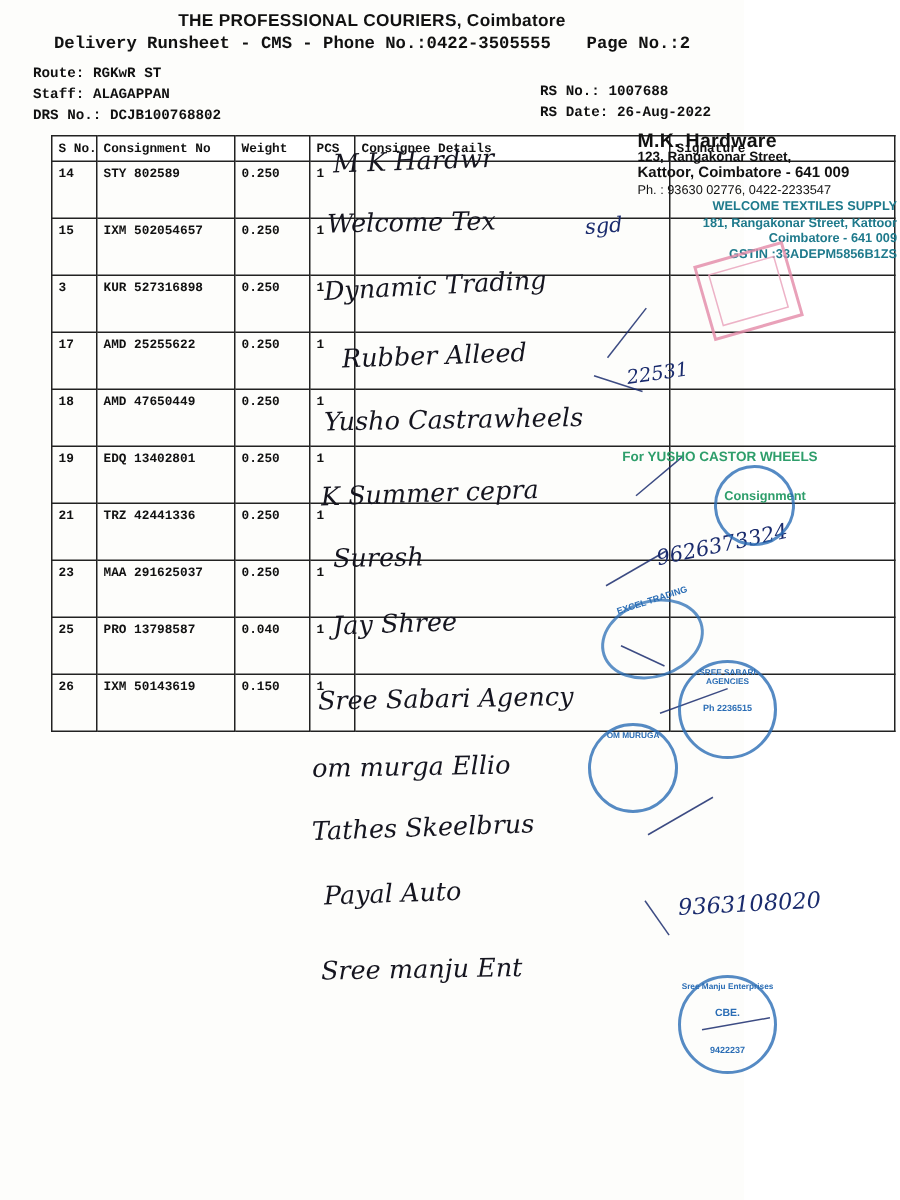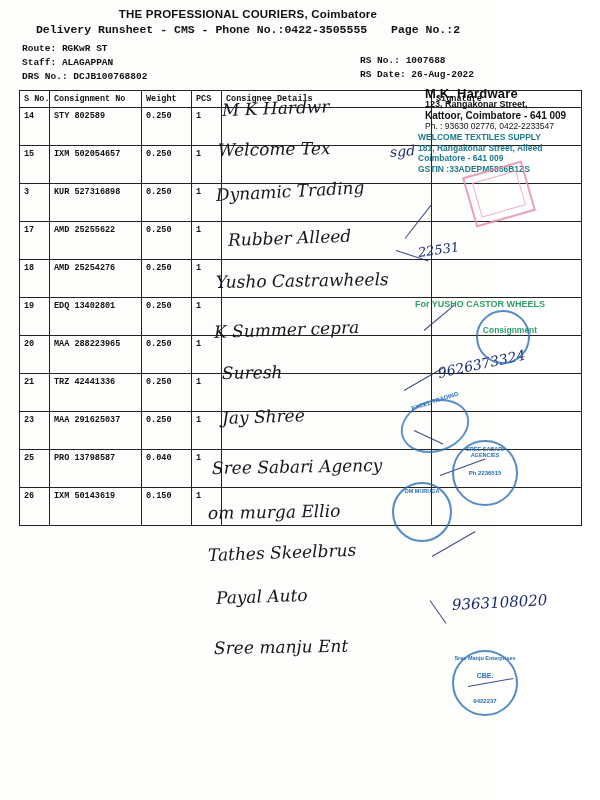--- a/index.html
+++ b/index.html
@@ -63,21 +63,21 @@
   }
   .meta-left { position: absolute; left: 22px; top: 0; }
   .meta-right { position: absolute; left: 340px; top: 12px; margin-left: 20px; }
   .meta-row { white-space: nowrap; }
   .meta-k { display: inline-block; }
 
   
   table.run {
     border-collapse: collapse;
     width: 562px;
-    margin-left: 19px;
+    margin-left: 34px;
     table-layout: fixed;
   }
   table.run th, table.run td {
     border: 1px solid #222;
     padding: 0;
     vertical-align: top;
   }
   table.run th {
     font-size: 8.5px;
     font-weight: bold;
@@ -136,21 +136,21 @@
   .stamp-mk .l5 { font-size: 8.5px; font-weight: normal; }
 
   .stamp-wt {
     left: 418px; top: 132px;
     width: 180px;
     color: #1f7a8c;
     font-family: "Liberation Sans", sans-serif;
     font-size: 8.5px;
     font-weight: bold;
     line-height: 10.5px;
-    text-align: left;
+    text-align: right;
   }
 
   .stamp-yusho {
     left: 370px; top: 298px;
     width: 220px;
     color: #2e9e6b;
     font-family: "Liberation Sans", sans-serif;
     font-size: 9px;
     font-weight: bold;
     line-height: 12px;
@@ -287,37 +287,29 @@
       <tr>
         <td>17</td>
         <td>AMD 25255622</td>
         <td>0.250</td>
         <td>1</td>
         <td class="det"></td>
         <td class="sig"></td>
       </tr>
       <tr>
         <td>18</td>
-        <td>AMD 25254276</td>
+        <td>AMD 47650449</td>
         <td>0.250</td>
         <td>1</td>
         <td class="det"></td>
         <td class="sig"></td>
       </tr>
       <tr>
         <td>19</td>
         <td>EDQ 13402801</td>
-        <td>0.250</td>
-        <td>1</td>
-        <td class="det"></td>
-        <td class="sig"></td>
-      </tr>
-      <tr>
-        <td>20</td>
-        <td>MAA 288223965</td>
         <td>0.250</td>
         <td>1</td>
         <td class="det"></td>
         <td class="sig"></td>
       </tr>
       <tr>
         <td>21</td>
         <td>TRZ 42441336</td>
         <td>0.250</td>
         <td>1</td>
@@ -382,21 +374,21 @@
 
   <div class="stamp stamp-mk">
     <div class="l1">M.K. Hardware</div>
     <div class="l2">123, Rangakonar Street,</div>
     <div class="l3">Kattoor, Coimbatore - 641 009</div>
     <div class="l5">Ph. : 93630 02776, 0422-2233547</div>
   </div>
 
   <div class="stamp stamp-wt">
     <div>WELCOME TEXTILES SUPPLY</div>
-    <div>181, Rangakonar Street, Alleed</div>
+    <div>181, Rangakonar Street, Kattoor</div>
     <div>Coimbatore - 641 009</div>
     <div>GSTIN :33ADEPM5856B1ZS</div>
   </div>
 
   <div class="pink-stamp"></div>
 
   <div class="stamp stamp-yusho">
     <div>For YUSHO CASTOR WHEELS</div>
     <div class="prop" style="margin-top:14px; margin-left:60px;">Consignment</div>
   </div>

